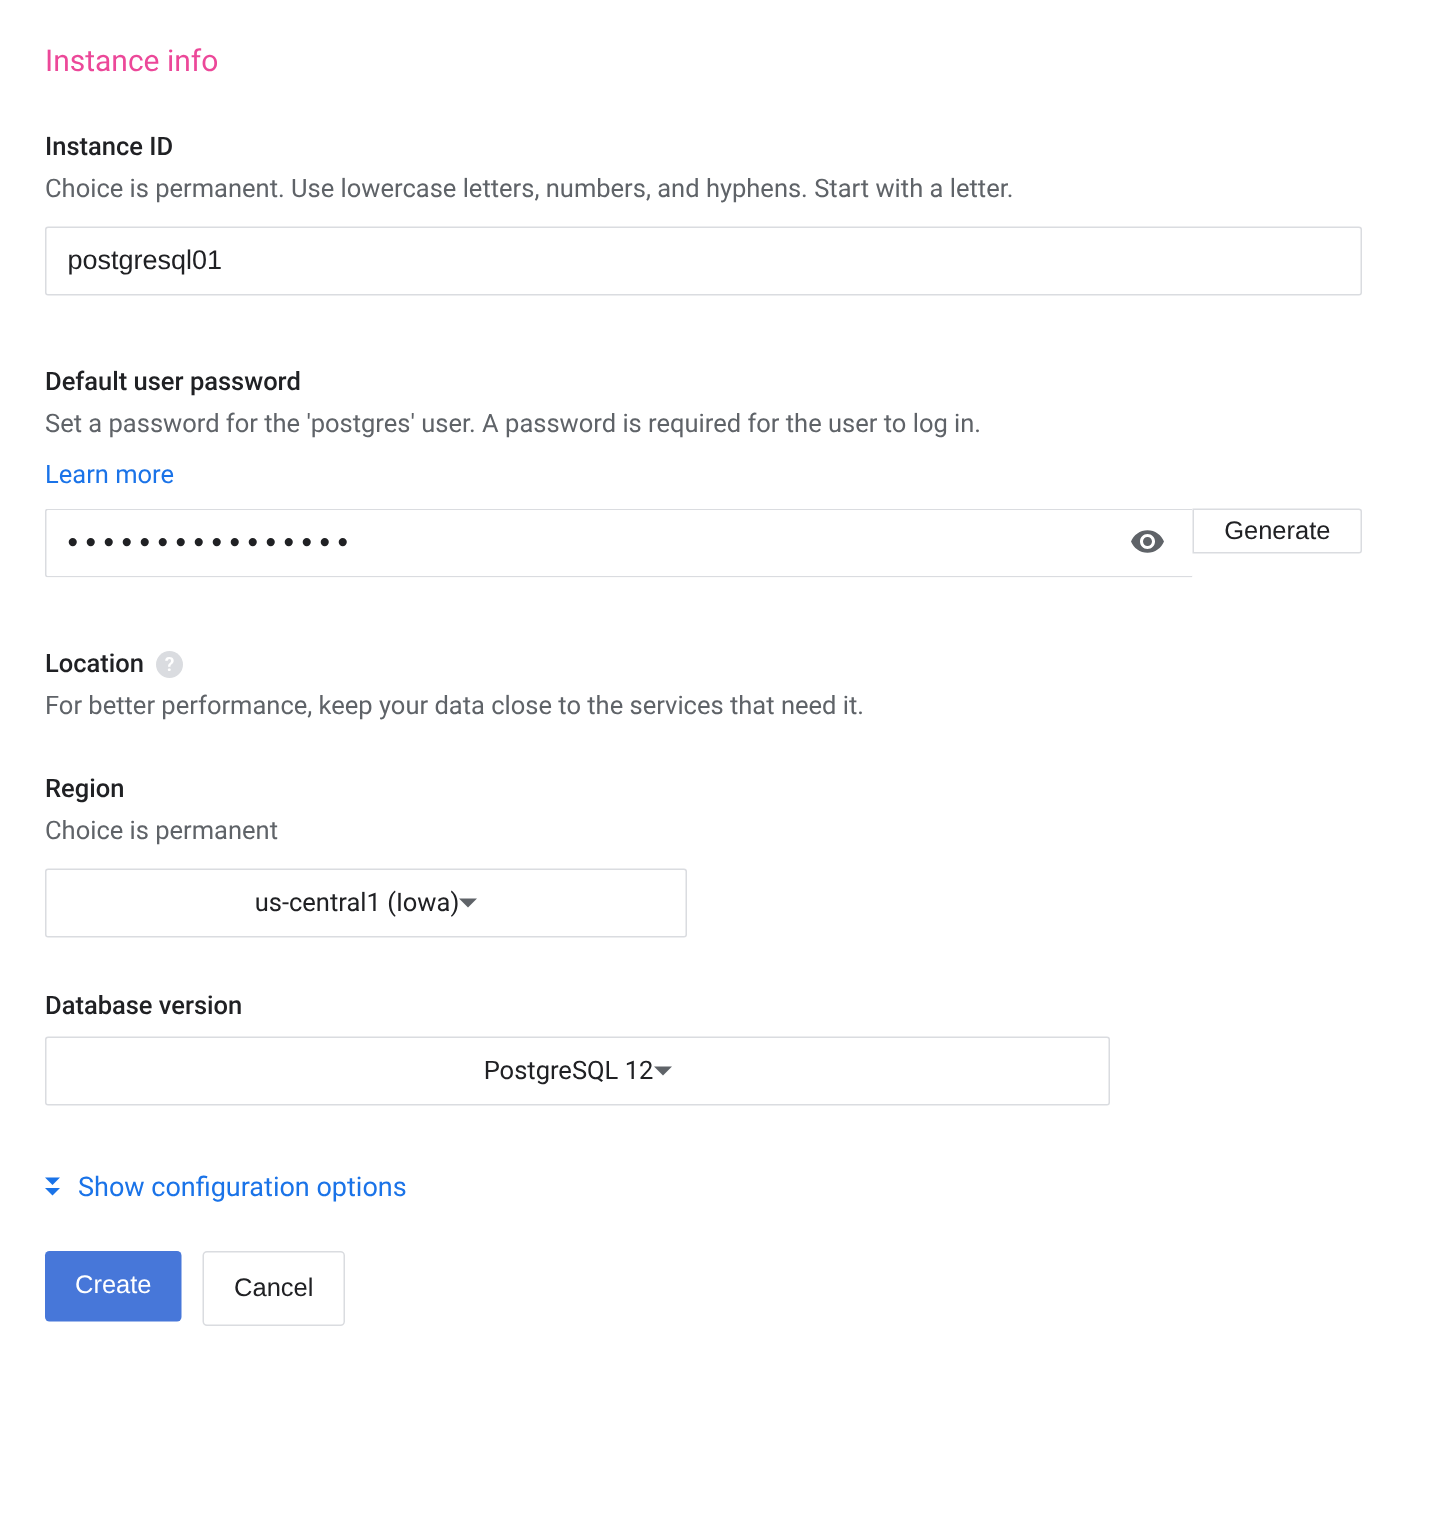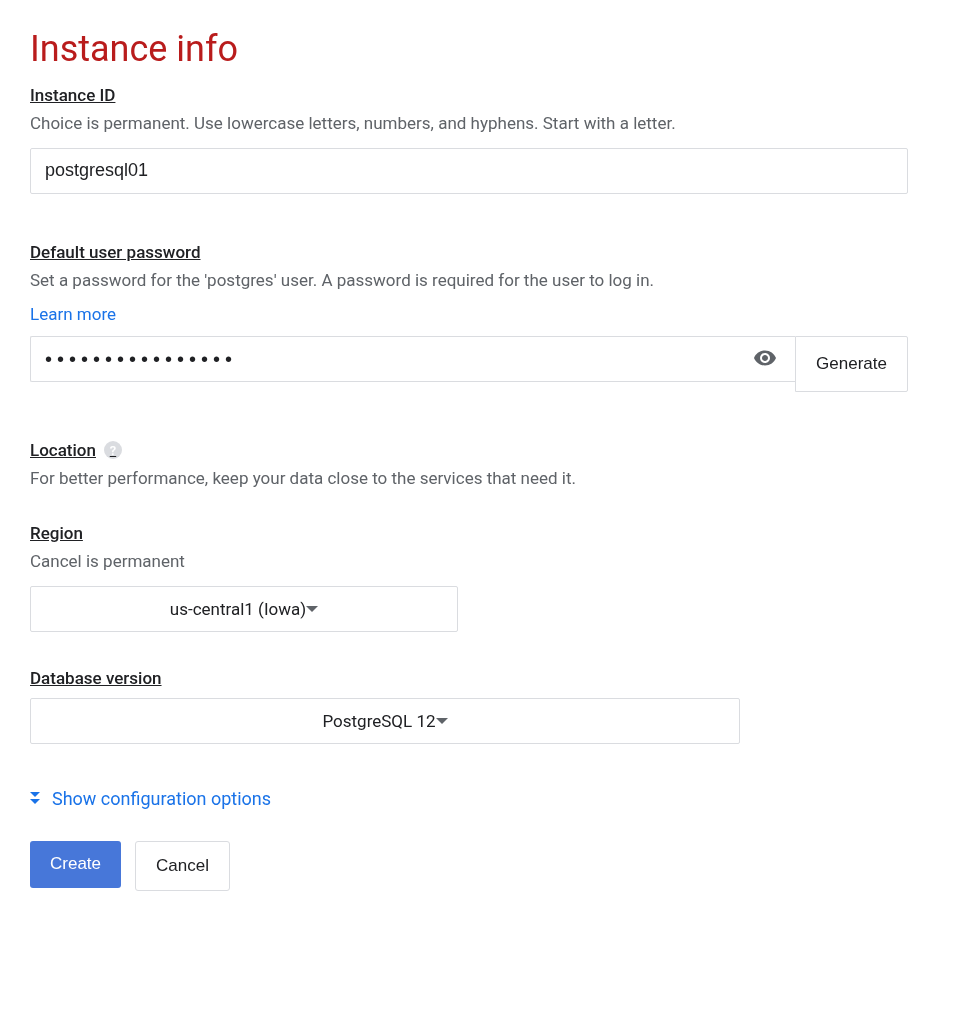--- a/index.html
+++ b/index.html
@@ -4,36 +4,35 @@
   <style>
     * { box-sizing: border-box; margin: 0; padding: 0; }
     body {
       font-family: -apple-system, BlinkMacSystemFont, "Segoe UI", Roboto, "Helvetica Neue", Arial, sans-serif;
       width: 956px;
       background: #fff;
       color: #202124;
       padding: 28px 30px;
     }
     .page-title {
-      font-size: 36px;
+      font-size: 20px;
       font-weight: 400;
-      color: #b91c1c;
-      margin-bottom: 15px;
+      color: #ec4899;
+      margin-bottom: 36px;
     }
     .section { margin-bottom: 48px; }
     .section.tight { margin-bottom: 36px; }
     .label {
       font-size: 17px;
       font-weight: 500;
       color: #202124;
       margin-bottom: 6px;
       display: flex;
       align-items: center;
       gap: 8px;
-      text-decoration: underline;
     }
     .hint {
       font-size: 17px;
       color: #5f6368;
       margin-bottom: 12px;
       line-height: 1.45;
     }
     .learn-link {
       color: #1a73e8;
       font-size: 17px;
@@ -77,21 +76,21 @@
     }
     .eye-btn {
       background: none;
       border: none;
       cursor: pointer;
       padding: 4px;
       display: flex;
       align-items: center;
     }
     .generate-btn {
-      height: 56px;
+      height: 30px;
       border: 1px solid #dadce0;
       border-radius: 0 2px 2px 0;
       background: #fff;
       padding: 0 20px;
       font-size: 17px;
       color: #202124;
       cursor: pointer;
     }
 
     .help-icon {
@@ -216,21 +215,21 @@
 <div class="section tight">
   <div class="label">
     <span>Location</span>
     <span class="help-icon">?</span>
   </div>
   <div class="hint">For better performance, keep your data close to the services that need it.</div>
 
   <div class="two-col">
     <div class="col">
       <div class="label">Region</div>
-      <div class="hint">Cancel is permanent</div>
+      <div class="hint">Choice is permanent</div>
       <div class="select-box">
         <span>us-central1 (Iowa)</span>
         <span class="caret-down"></span>
       </div>
     </div>
   </div>
 </div>
 
 <div class="section tight">
   <div class="label">Database version</div>

